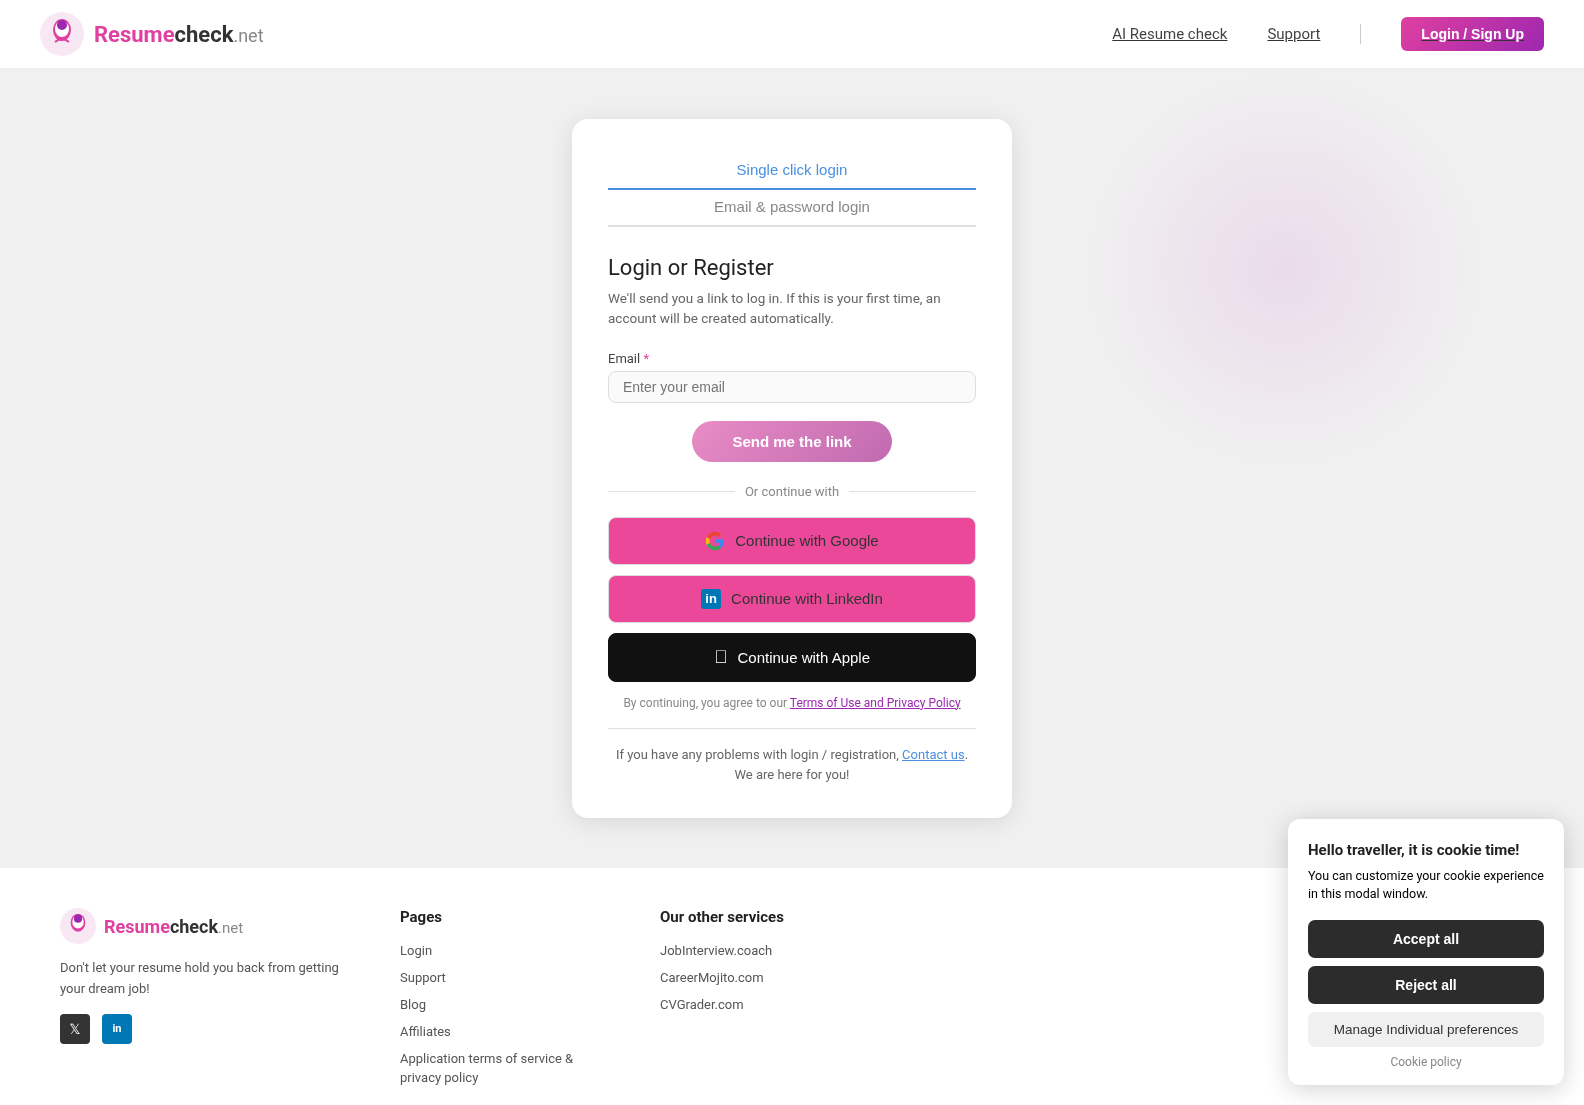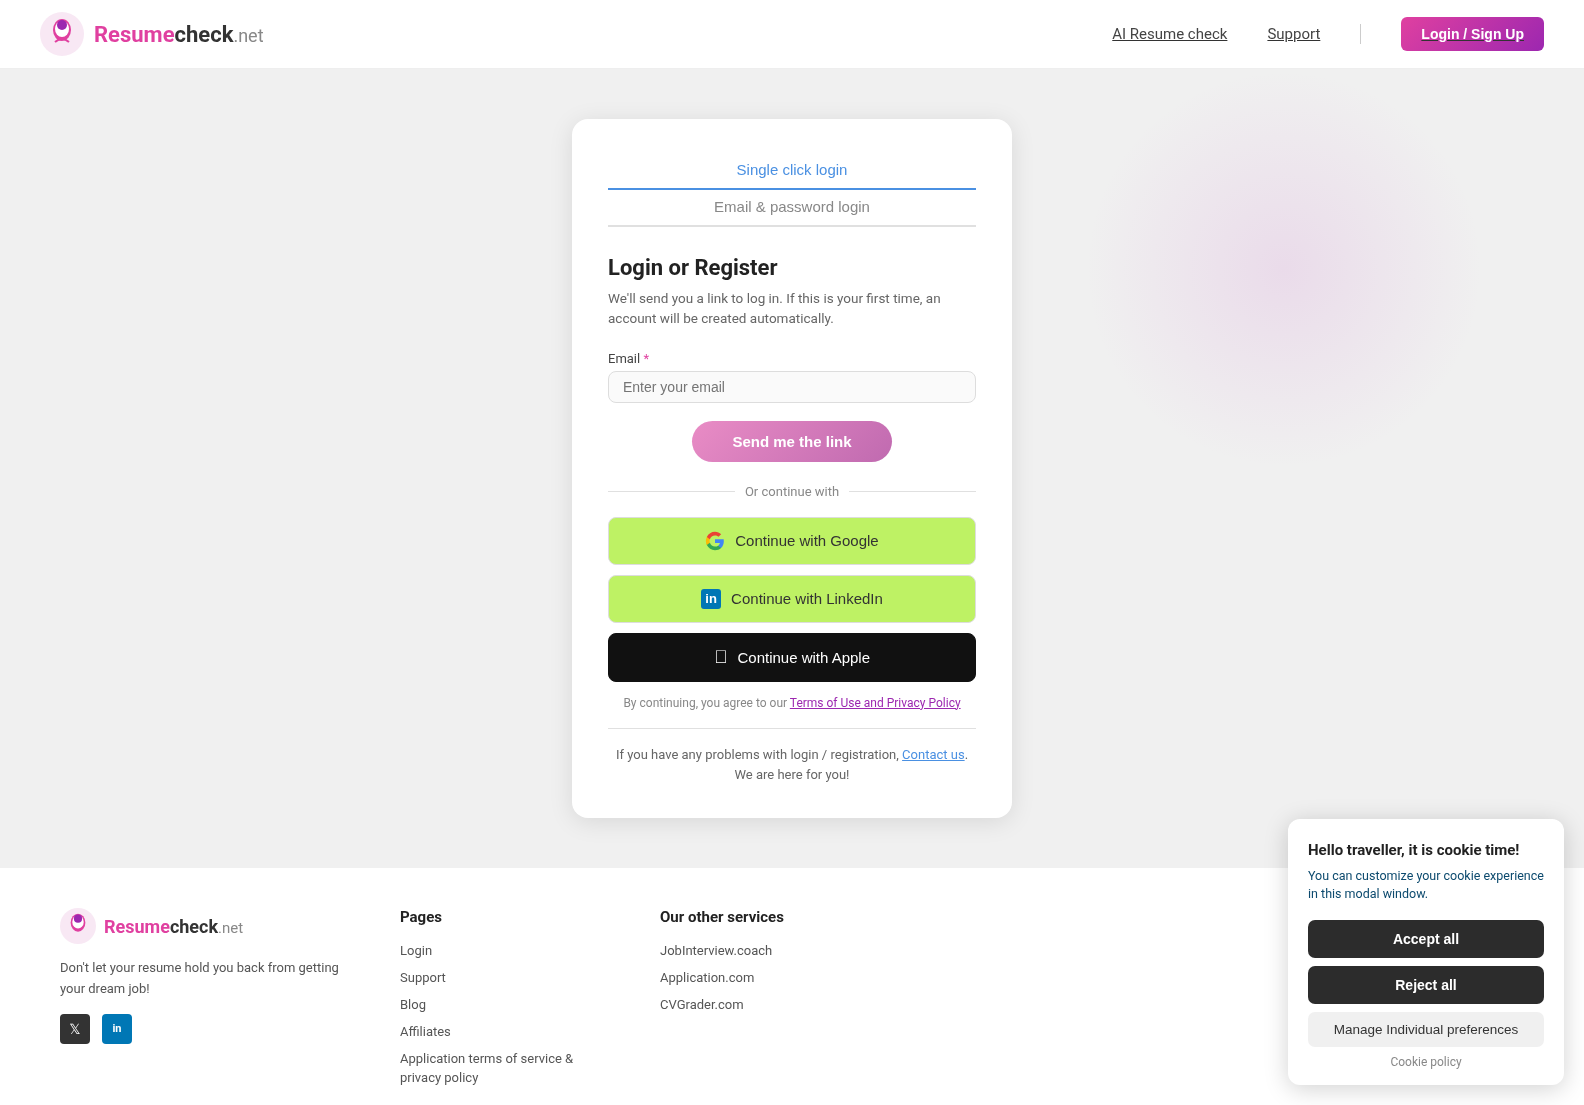--- a/index.html
+++ b/index.html
@@ -116,21 +116,21 @@
       border-right: none;
     }
     .tab.active {
       color: #4a90e2;
       border-bottom: 2px solid #4a90e2;
       font-weight: 500;
     }
 
     .card-title {
       font-size: 22px;
-      font-weight: 700;
+      font-weight: 400;
       color: #222;
       margin-bottom: 8px;
     }
     .card-subtitle {
       font-size: 13.5px;
       color: #666;
       margin-bottom: 22px;
       line-height: 1.5;
     }
 
@@ -190,21 +190,21 @@
     .btn-social {
       display: flex;
       align-items: center;
       justify-content: center;
       width: 100%;
       padding: 13px;
       border: 1.5px solid #ddd;
       border-radius: 8px;
       font-size: 15px;
       cursor: pointer;
-      background: #bef264;
+      background: #ec4899;
       color: #333;
       font-weight: 500;
       margin-bottom: 10px;
       gap: 10px;
     }
     .btn-social.apple {
       background: #111;
       color: #fff;
       border-color: #111;
     }
@@ -359,21 +359,21 @@
       z-index: 1000;
     }
     .cookie-title {
       font-size: 15px;
       font-weight: 700;
       color: #222;
       margin-bottom: 8px;
     }
     .cookie-desc {
       font-size: 12.5px;
-      color: #0c4a6e;
+      color: #000000;
       line-height: 1.5;
       margin-bottom: 16px;
     }
     .btn-cookie-accept {
       display: block;
       width: 100%;
       padding: 11px;
       background: #2c2c2c;
       color: #fff;
       border: none;
@@ -536,21 +536,21 @@
         <li><a href="#">Blog</a></li>
         <li><a href="#">Affiliates</a></li>
         <li><a href="#">Application terms of service &amp; privacy policy</a></li>
       </ul>
     </div>
 
     <div class="footer-col">
       <div class="footer-col-title">Our other services</div>
       <ul>
         <li><a href="#">JobInterview.coach</a></li>
-        <li><a href="#">Application.com</a></li>
+        <li><a href="#">CareerMojito.com</a></li>
         <li><a href="#">CVGrader.com</a></li>
       </ul>
     </div>
   </div>
 
   <div class="footer-bottom-divider"></div>
   <p class="footer-bottom-text">
     <span>Powered by </span><a href="#">JobMojito.com</a><span> Copyright @2024, All Rights Reserved.</span>
   </p>
 </footer>

